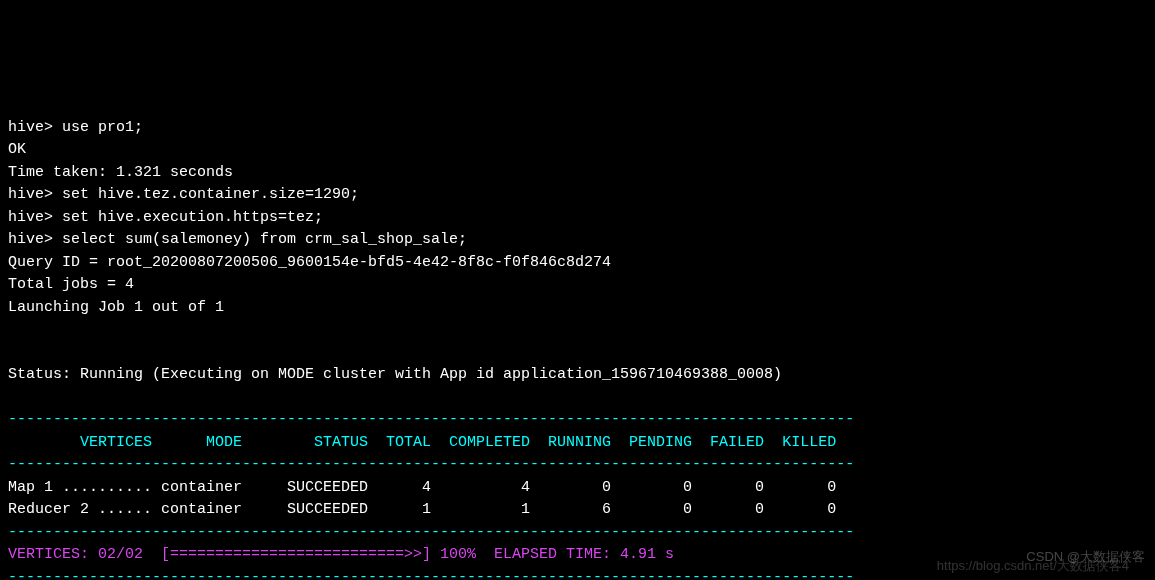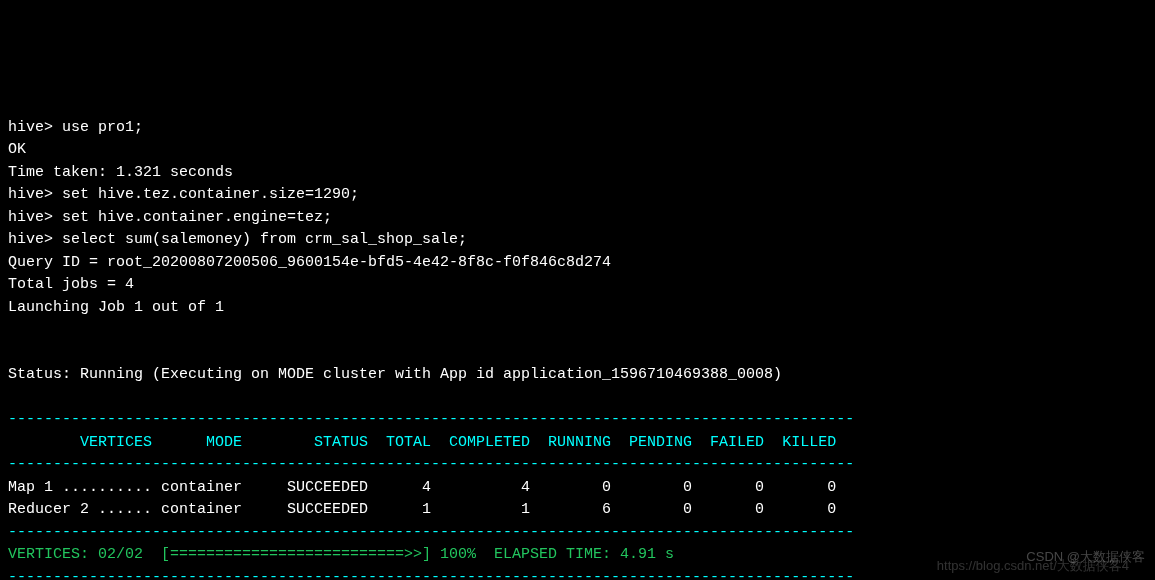--- a/index.html
+++ b/index.html
@@ -20,21 +20,21 @@
       height: 580px;
       overflow: hidden;
     }
     .line {
       white-space: pre;
     }
     .cyan {
       color: #00ffff;
     }
     .red {
-      color: #22c55e;
+      color: #d946ef;
       margin-top: 40px;
     }
     .watermark-right {
       position: absolute;
       right: 10px;
       bottom: 14px;
       color: rgba(200,200,200,0.35);
       font-size: 13px;
       font-family: Liberation Sans, sans-serif;
       white-space: nowrap;
@@ -52,21 +52,21 @@
 </head>
 <body>
 
 
 
 <div>
 <span class="line"><span>hive&gt;</span> <span>use pro1;</span></span>
 <span class="line">OK</span>
 <span class="line">Time taken: 1.321 seconds</span>
 <span class="line"><span>hive&gt;</span> <span>set hive.tez.container.size=1290;</span></span>
-<span class="line"><span>hive&gt;</span> <span>set hive.container.engine=tez;</span></span>
+<span class="line"><span>hive&gt;</span> <span>set hive.execution.https=tez;</span></span>
 <span class="line"><span>hive&gt;</span> <span>select sum(salemoney) from crm_sal_shop_sale;</span></span>
 <span class="line">Query ID = root_20200807200506_9600154e-bfd5-4e42-8f8c-f0f846c8d274</span>
 <span class="line">Total jobs = 4</span>
 <span class="line">Launching Job 1 out of 1</span>
 <span class="line"> </span>
 <span class="line"> </span>
 <span class="line">Status: Running (Executing on MODE cluster with App id application_1596710469388_0008)</span>
 <span class="line"> </span>
 <span class="line cyan">----------------------------------------------------------------------------------------------</span>
 <span class="line cyan">        VERTICES      MODE        STATUS  TOTAL  COMPLETED  RUNNING  PENDING  FAILED  KILLED  </span>

